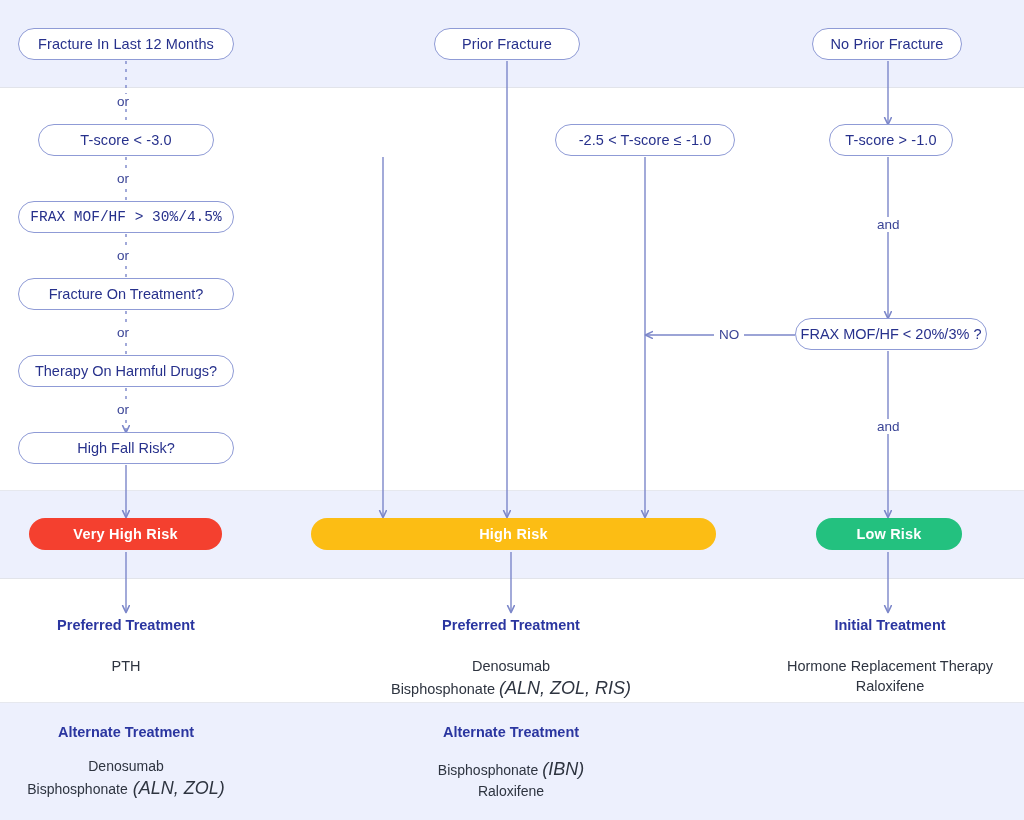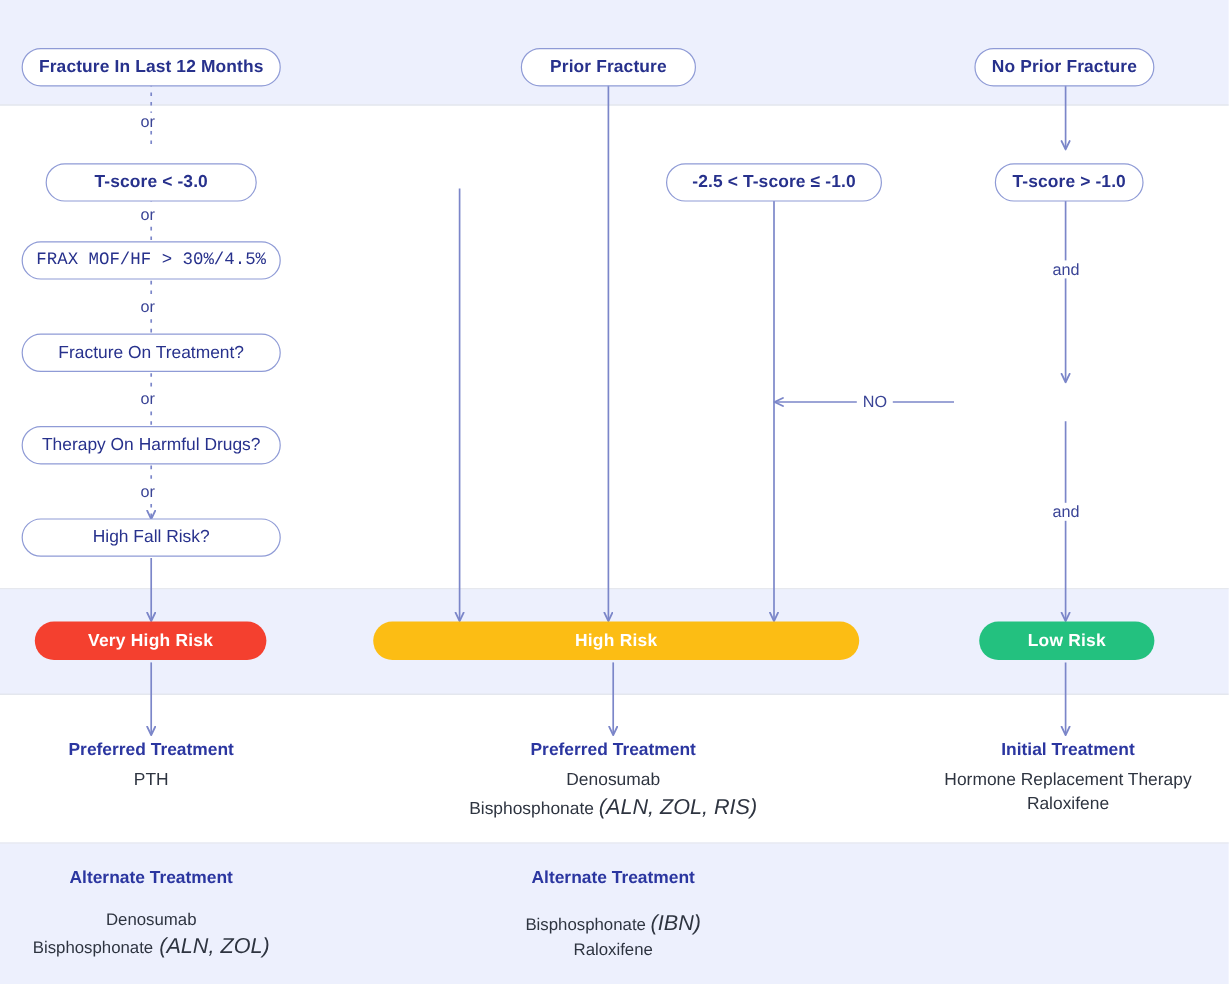--- a/index.html
+++ b/index.html
@@ -41,21 +41,21 @@
     justify-content: center;
     height: 32px;
     border: 1.4px solid #8f9bd6;
     border-radius: 17px;
     background: #ffffff;
     color: #27318c;
     font-size: 14.5px;
     white-space: nowrap;
     padding: 0 14px;
   }
-  .node.bold { font-weight: bold; letter-spacing: .1px; margin-top: 12px; }
+  .node.bold { font-weight: normal; letter-spacing: .1px; }
 
   
   .conn-label {
     position: absolute;
     color: #3a4496;
     font-size: 13.5px;
     background: #ffffff;
     padding: 0 5px;
     white-space: nowrap;
   }
@@ -77,21 +77,21 @@
   
   .treat {
     position: absolute;
     text-align: center;
     line-height: 1.42;
   }
   .treat .head {
     color: #2b36a0;
     font-weight: bold;
     font-size: 14.5px;
-    margin-bottom: 4px;
+    margin-bottom: 20px;
     white-space: nowrap;
   }
   .treat .line {
     color: #2e3440;
     font-size: 14.5px;
     white-space: nowrap;
   }
   .treat .abbr { font-size: 18px; font-style: italic; }
   .treat.alt .head { margin-bottom: 14px; }
   .treat.alt .line { font-size: 14px; }
@@ -173,20 +173,21 @@
 
 
   <div class="node bold" style="left:555px; top:124px; width:180px;">-2.5 &lt; T-score ≤ -1.0</div>
 
   <div class="node bold" style="left:812px; top:28px; width:150px;">No Prior Fracture</div>
 
   <div class="node bold" style="left:829px; top:124px; width:124px;">T-score &gt; -1.0</div>
 
   <div class="conn-label" style="left:872px; top:217px;">and</div>
 
+  <div class="node" style="left:795px; top:318px; width:192px;">FRAX MOF/HF &lt; 20%/3% ?</div>
 
   <div class="conn-label" style="left:714px; top:327px;">NO</div>
 
   <div class="conn-label" style="left:872px; top:419px;">and</div>
 
   <div class="riskbar" style="left:29px; top:518px; width:193px; background:#f4402f;">Very High Risk</div>
 
   <div class="riskbar" style="left:311px; top:518px; width:405px; background:#fcbd14;">High Risk</div>
 
   <div class="riskbar" style="left:816px; top:518px; width:146px; background:#23c17f;">Low Risk</div>

